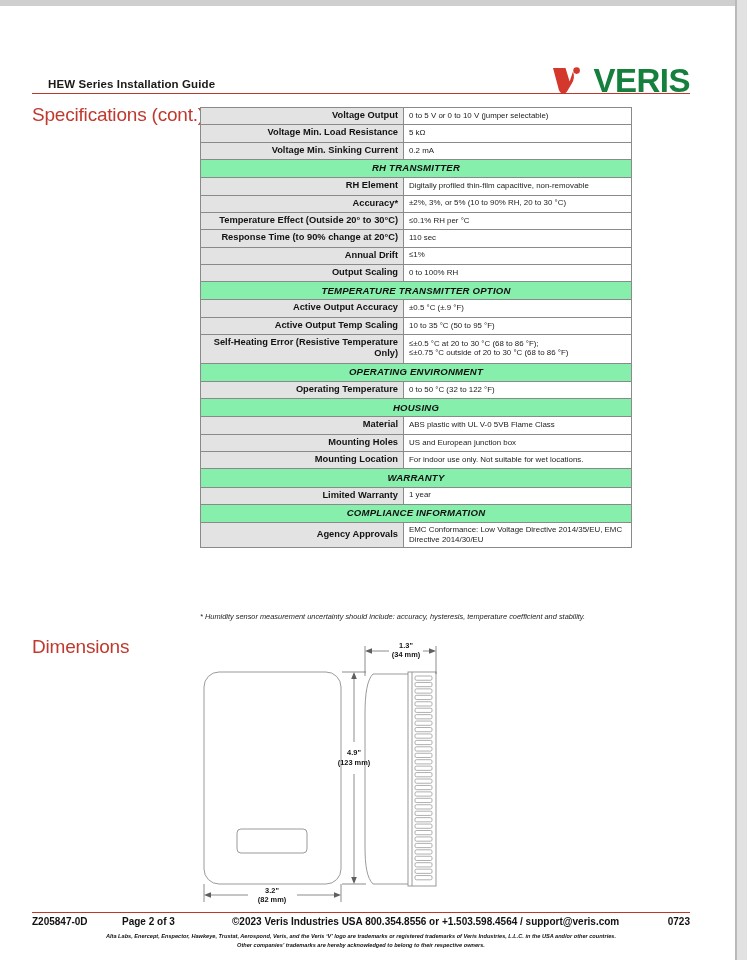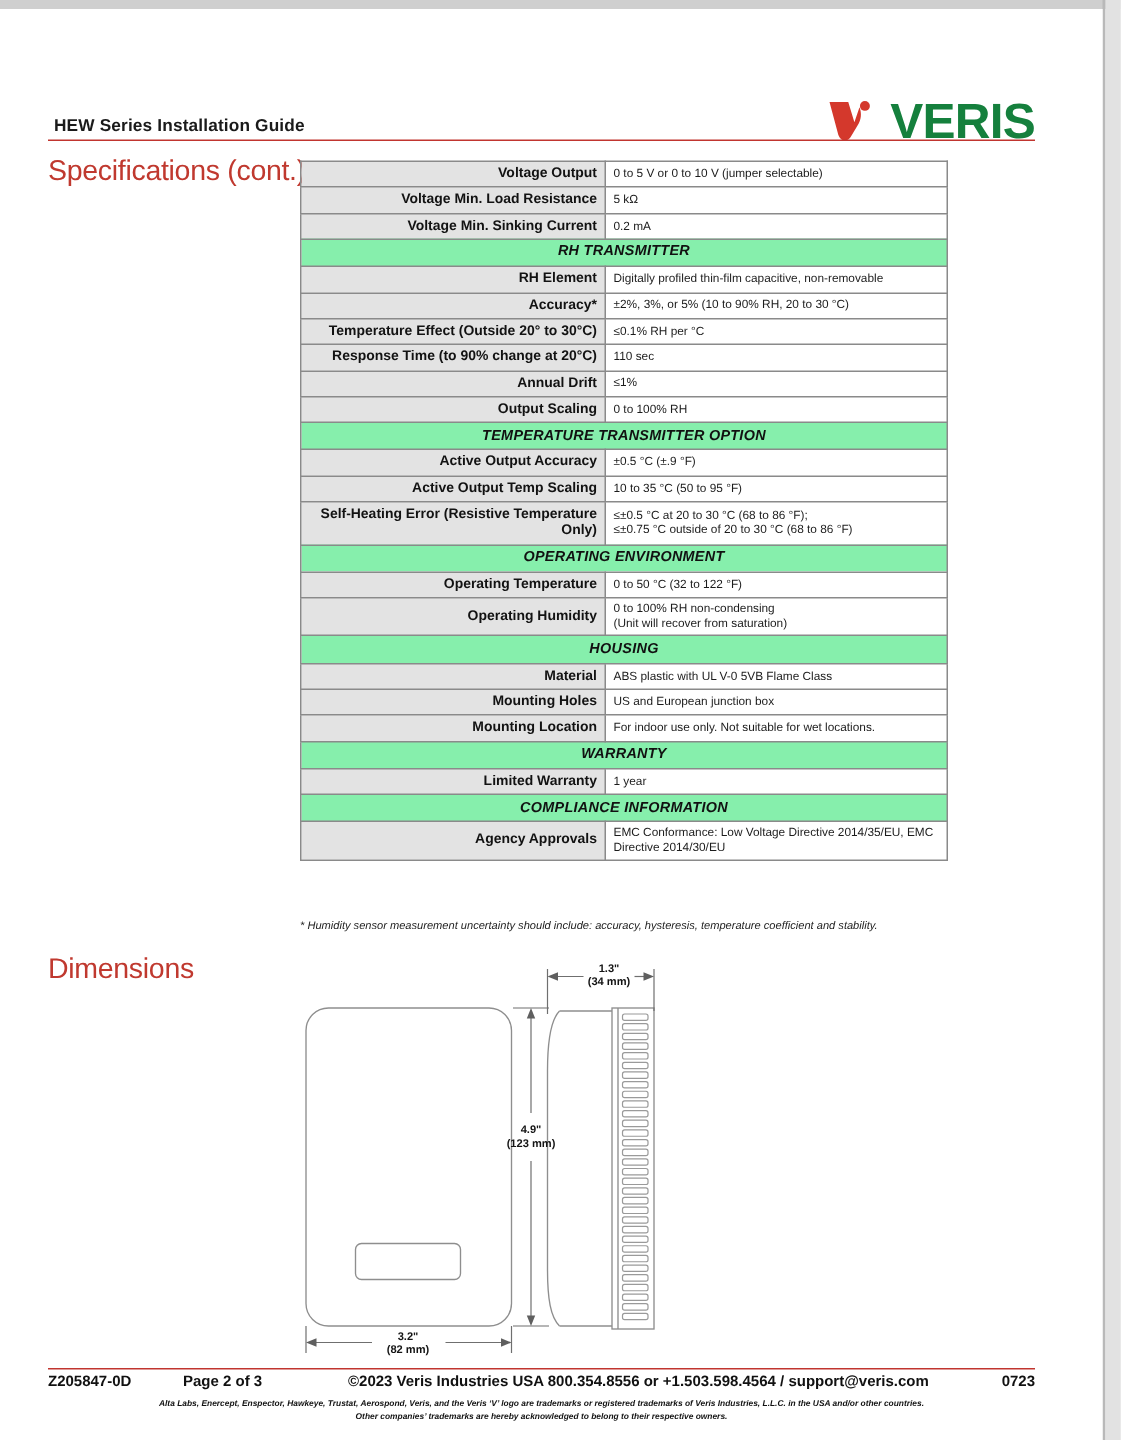--- a/index.html
+++ b/index.html
@@ -30,21 +30,21 @@
 
   
   .header {
     position: absolute;
     left: 32px; top: 52px;
     width: 658px;
     height: 40px;
   }
   .header-title {
     position: absolute;
-    left: 4px; bottom: 8px;
+    left: 16px; bottom: 8px;
     font-size: 11.5px;
     font-weight: 600;
     color: #1a1a1a;
     letter-spacing: 0.1px;
     white-space: nowrap;
   }
   .logo {
     position: absolute;
     right: 0; bottom: 2px;
     display: flex;
@@ -282,27 +282,20 @@
               <span class="line">≤±0.75 °C outside of 20 to 30 °C (68 to 86 °F)</span>
             </td>
           </tr>
           <tr class="section">
             <td colspan="2">OPERATING ENVIRONMENT</td>
           </tr>
           <tr>
             <td class="lbl">Operating Temperature</td>
             <td class="val">
               <span class="line">0 to 50 °C (32 to 122 °F)</span>
-            </td>
-          </tr>
-          <tr>
-            <td class="lbl">Operating Humidity</td>
-            <td class="val">
-              <span class="line">0 to 100% RH non-condensing</span>
-              <span class="line">(Unit will recover from saturation)</span>
             </td>
           </tr>
           <tr class="section">
             <td colspan="2">HOUSING</td>
           </tr>
           <tr>
             <td class="lbl">Material</td>
             <td class="val">
               <span class="line">ABS plastic with UL V-0 5VB Flame Class</span>
             </td>

